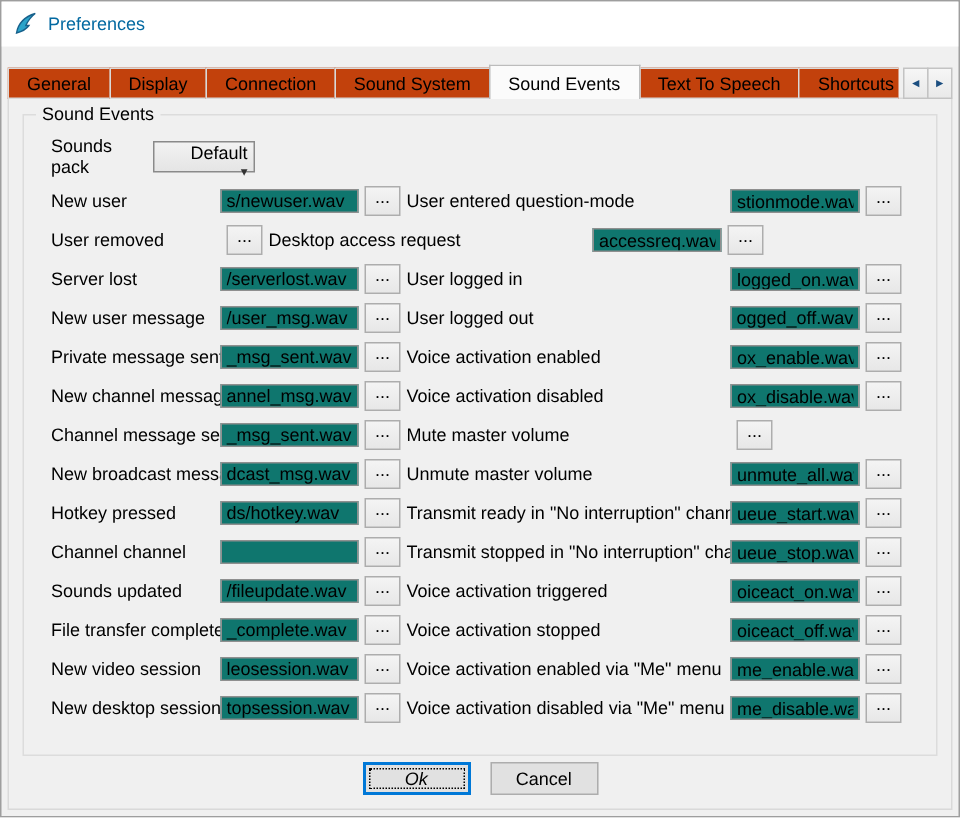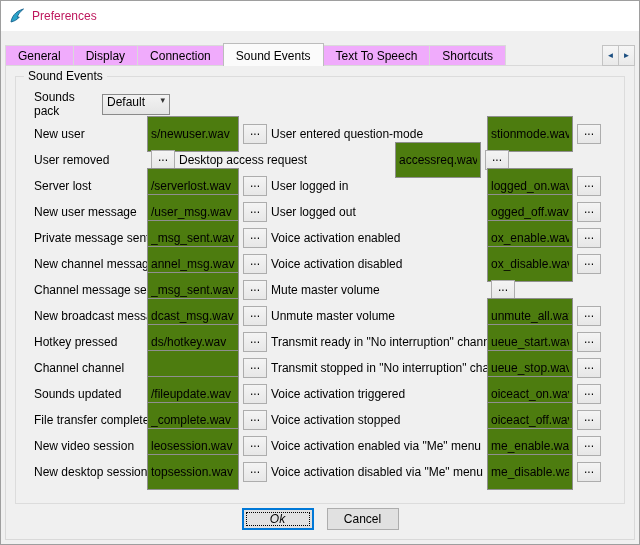--- a/index.html
+++ b/index.html
@@ -2,47 +2,47 @@
 <html><head>
 <meta charset="utf-8">
 <style>
   * { box-sizing: border-box; margin: 0; padding: 0; }
   html, body { width: 640px; height: 545px; }
   body { font-family: "Liberation Sans", sans-serif; font-size: 12px; color: #000; background: #fff; }
 
   .window { position: relative; width: 640px; height: 545px; background: #f0f0f0; border: 1px solid #9e9e9e; overflow: hidden; }
 
   .titlebar { height: 30px; background: #ffffff; display: flex; align-items: center; gap: 7px; padding: 0 8px; }
-  .titlebar .title { font-size: 12px; color: #be185d; }
+  .titlebar .title { font-size: 12px; color: #0369a1; }
 
   .tabstrip { position: absolute; top: 42px; left: 4px; right: 40px; height: 23px; display: flex; align-items: flex-end; overflow: hidden; z-index: 3; }
-  .tab { flex: 0 0 auto; height: 21px; background: #f0abfc; border: 1px solid #d9d9d9; padding: 3px 12px 0; white-space: nowrap; cursor: default; }
+  .tab { flex: 0 0 auto; height: 21px; background: #c2410c; border: 1px solid #d9d9d9; padding: 3px 12px 0; white-space: nowrap; cursor: default; }
   .tab + .tab { margin-left: -1px; }
   .tab.active { height: 23px; background: #fbfbfb; border-color: #bcbcbc; border-bottom: none; padding-top: 5px; position: relative; z-index: 4; }
 
   .tabscroll { position: absolute; top: 44px; right: 4px; height: 21px; display: flex; z-index: 5; background: #f0f0f0; }
   .tabscroll button { width: 17px; height: 21px; border: 1px solid #c3c3c3; background: linear-gradient(#f6f6f6, #e9e9e9); font-size: 8px; color: #1b4e80; padding: 0; cursor: default; }
   .tabscroll button + button { margin-left: -1px; }
 
   .panel { position: absolute; top: 64px; left: 4px; right: 4px; bottom: 4px; border: 1px solid #d9d9d9; background: #f0f0f0; z-index: 1; }
 
   .groupbox { position: absolute; top: 10px; left: 9px; right: 9px; height: 428px; border: 1px solid #dcdcdc; }
   .grouptitle { position: absolute; top: -8px; left: 8px; background: #f0f0f0; padding: 0 4px; }
 
   .packrow { display: flex; align-items: center; margin: 16px 0 4px 18px; height: 22px; }
   .packrow .plabel { width: 68px; }
-  .combo { width: 68px; height: 21px; border: 1px solid #8a8a8a; background: linear-gradient(#f2f2f2, #e5e5e5); display: flex; align-items: flex-start; padding: 0 4px; cursor: default; }
+  .combo { width: 68px; height: 21px; border: 1px solid #8a8a8a; background: linear-gradient(#f2f2f2, #e5e5e5); display: flex; align-items: flex-end; padding: 0 4px; cursor: default; flex-direction: column; }
   .combo .cval { flex: 1; }
   .combo .carrow { font-size: 9px; color: #333; }
 
   .rows { margin-left: 18px; margin-top: 6px; }
   .row { display: flex; align-items: center; height: 26px; }
   .elabel { width: 113px; padding-right: 4px; white-space: nowrap; overflow: hidden; }
   .rlabel { width: 216px; margin-left: 4px; }
-  .finput { width: 92px; height: 36px; border: 1px solid #8f8f8f; background: #4d7c0f; font: 12px "Liberation Sans", sans-serif; padding: 0 3px; white-space: nowrap; overflow: hidden; }
+  .finput { width: 92px; height: 16px; border: 1px solid #8f8f8f; background: #0f766e; font: 12px "Liberation Sans", sans-serif; padding: 0 3px; white-space: nowrap; overflow: hidden; }
   .rinput { width: 86px; }
   .browse { width: 24px; height: 20px; margin-left: 4px; border: 1px solid #adadad; background: linear-gradient(#f4f4f4, #e7e7e7); font: 12px "Liberation Sans", sans-serif; line-height: 8px; padding: 0 0 6px 0; cursor: default; }
 
   .btnrow { position: absolute; bottom: 9px; left: 0; right: 0; display: flex; justify-content: center; gap: 13px; }
   .btn { width: 72px; height: 22px; border: 1px solid #adadad; background: #e1e1e1; font: 12px "Liberation Sans", sans-serif; cursor: default; }
   .btn.default { border: 2px solid #0078d7; outline: 1px dotted #000; outline-offset: -5px; font-style: italic; }
 </style>
 </head>
 <body>
 
@@ -54,20 +54,21 @@
         <path d="M2 14 C3 8.5, 6 3.5, 14.5 1 C10.5 4, 9.2 6.8, 8.2 9 L10.3 9 C8.2 12, 5 13.2, 2 14 Z" fill="#2aa3c9" stroke="#17618c" stroke-width="0.9"></path>
       </svg>
     </span>
     <span class="title">Preferences</span>
   </div>
 
   <div class="tabstrip">
       <div class="tab">General</div>
       <div class="tab">Display</div>
       <div class="tab">Connection</div>
+      <div class="tab">Sound System</div>
       <div class="tab active">Sound Events</div>
       <div class="tab">Text To Speech</div>
       <div class="tab">Shortcuts</div>
     </div>
 
   <div class="tabscroll">
     <button><span>◄</span></button>
     <button><span>►</span></button>
   </div>
 

